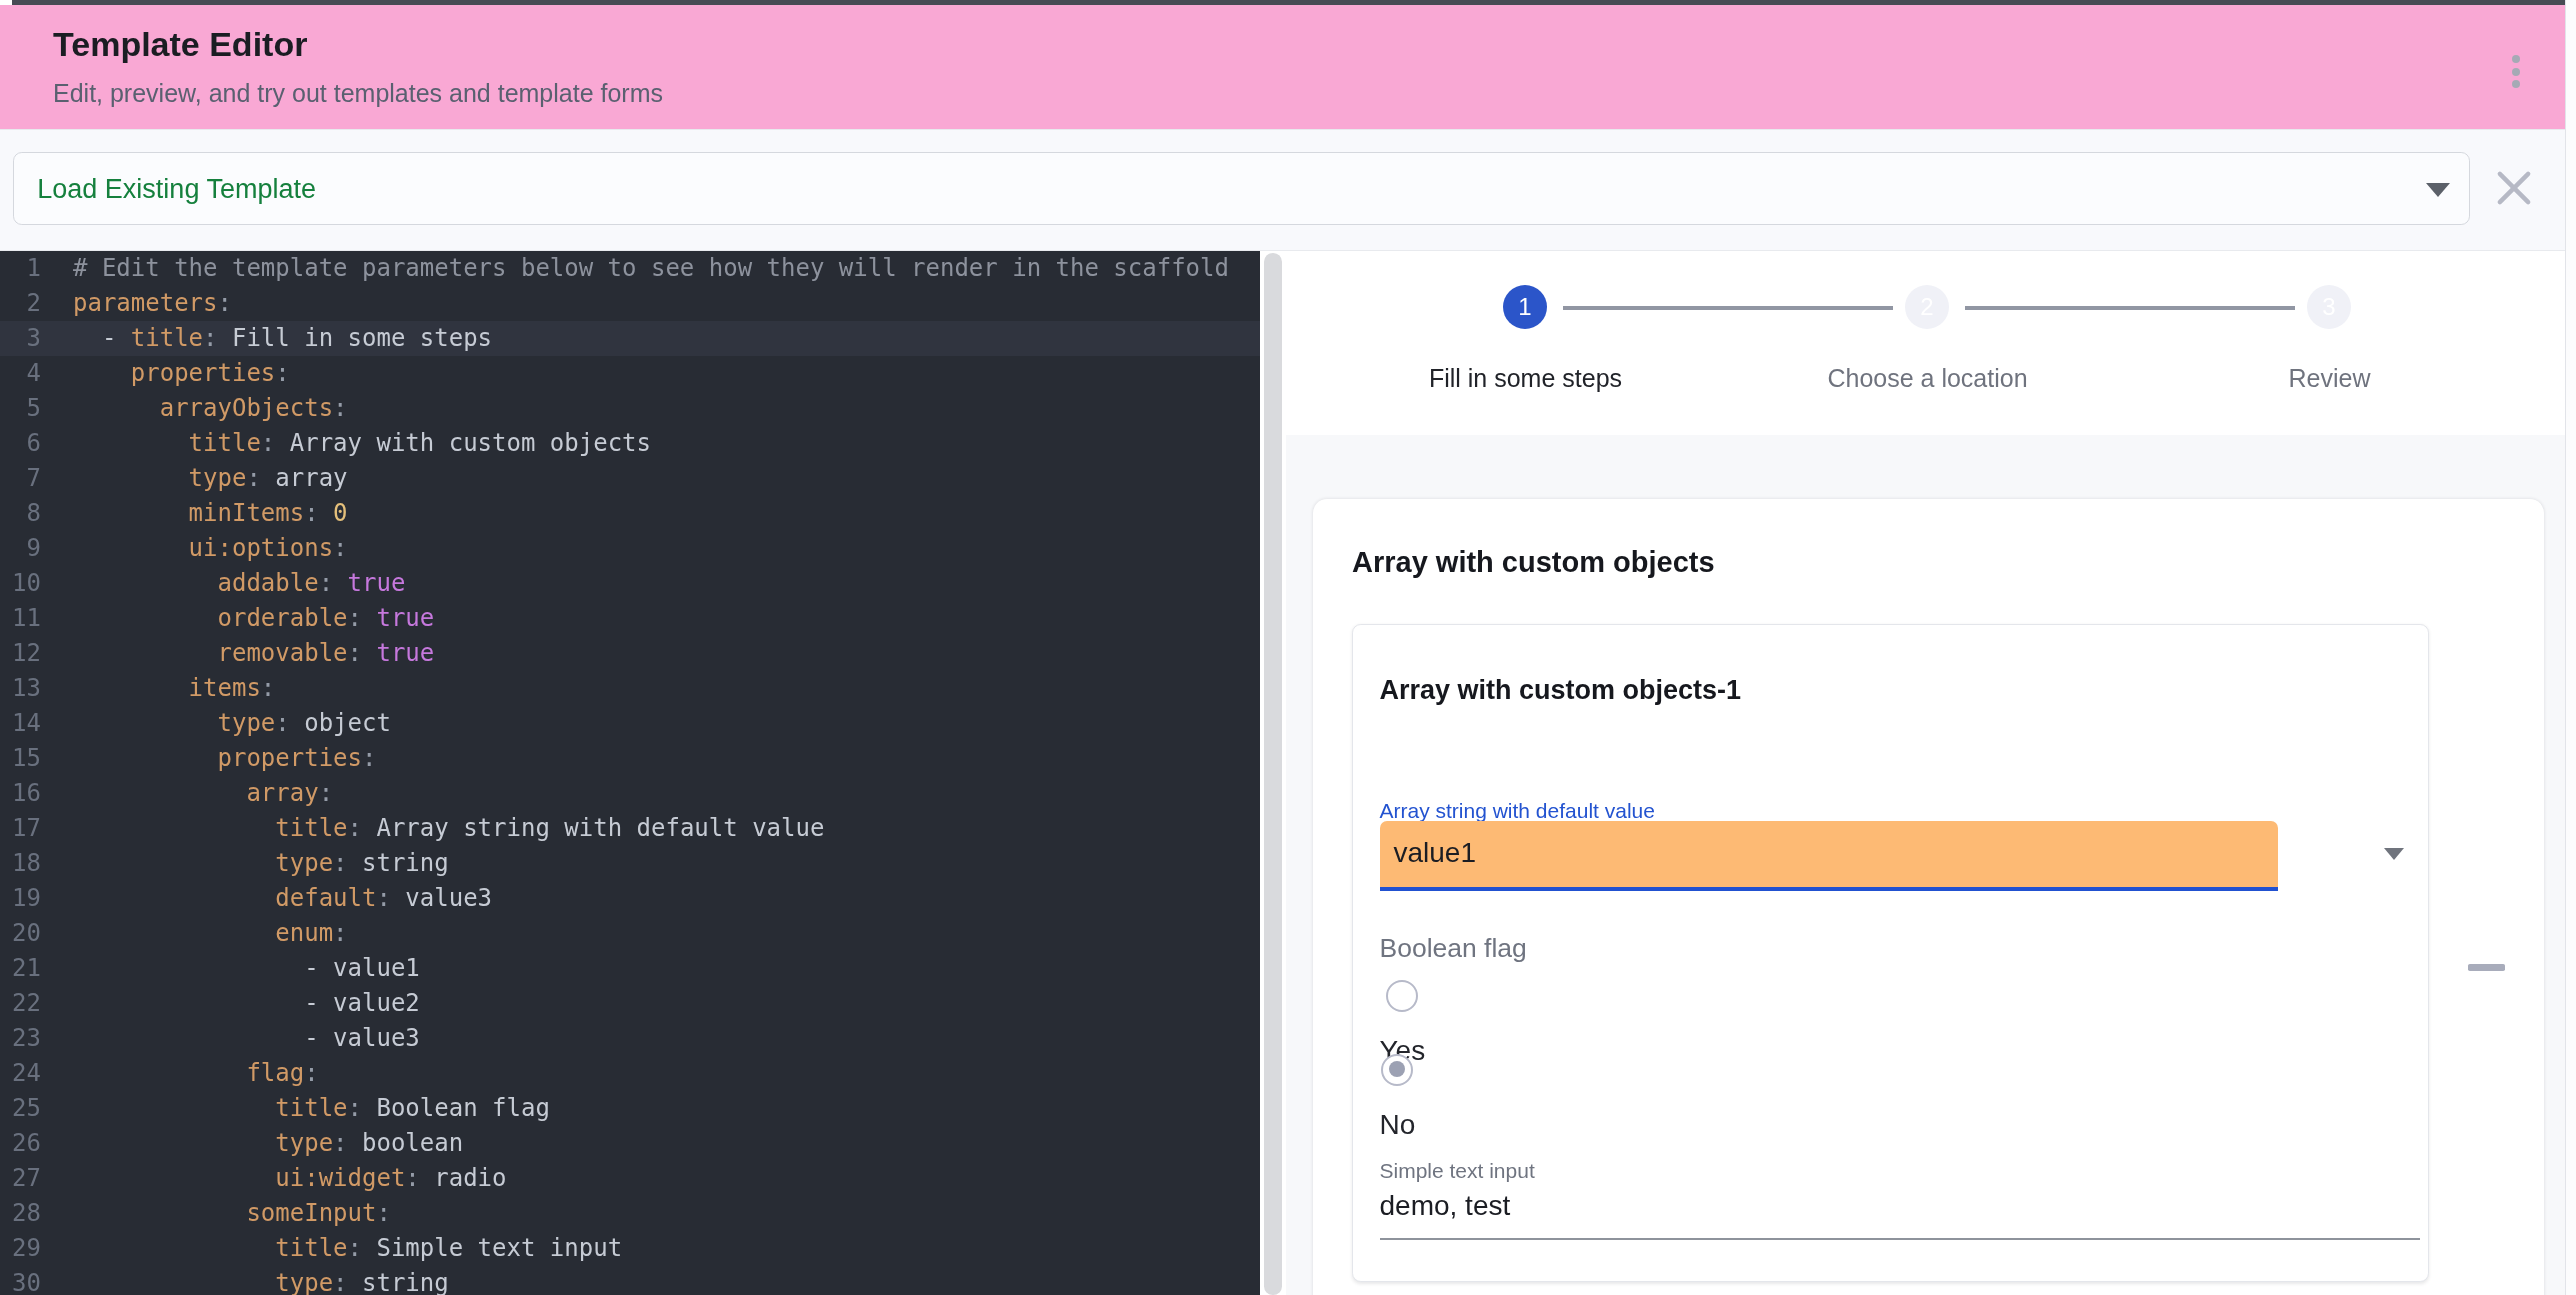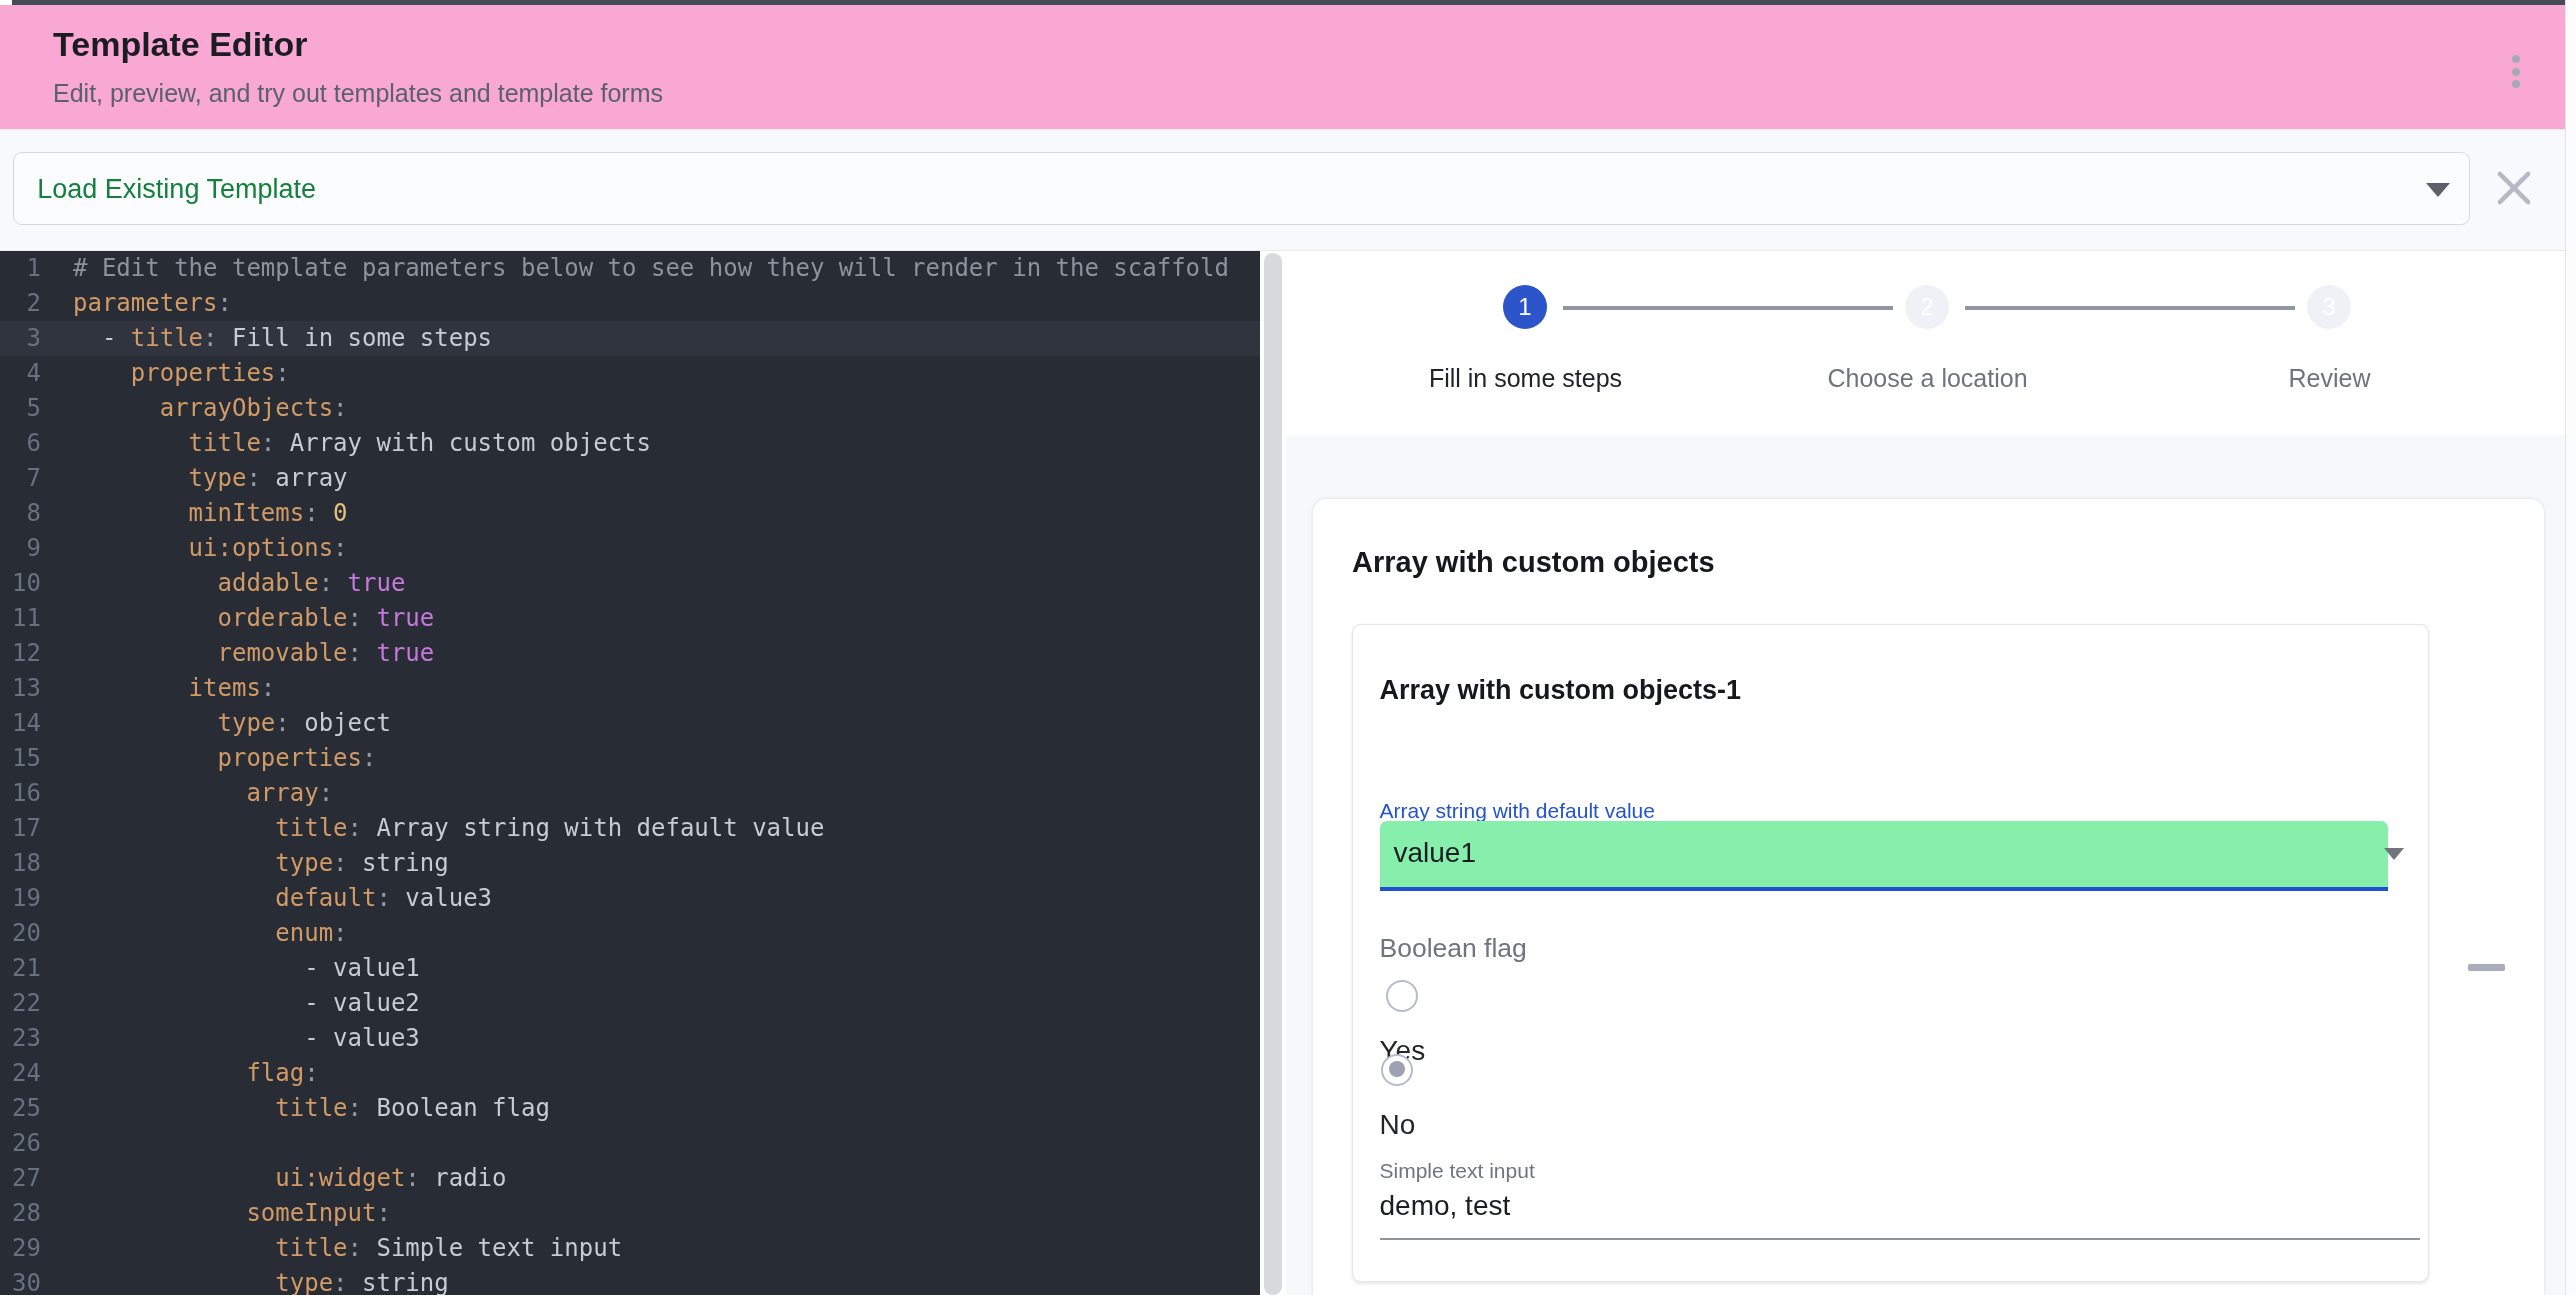--- a/index.html
+++ b/index.html
@@ -63,22 +63,22 @@
 
   #outer-card { position:absolute; left:27px; top:64px; width:1231px; height:822px; background:#ffffff;
                 border-radius:14px; box-shadow:0 0.9px 3.5px rgba(25,28,40,.14); }
   #section-title { position:absolute; left:39px; top:47px; font-size:29px; font-weight:700; color:#16181e; }
 
   #inner-card { position:absolute; left:39px; top:125px; width:1077px; height:658px; background:#ffffff;
                 border:1.8px solid #e4e6eb; border-radius:8.8px; box-shadow:0 1.8px 3.5px rgba(25,28,40,.10); }
   #item-title { position:absolute; left:26.5px; top:50px; font-size:27px; font-weight:700; color:#16181e; }
 
   #select-label { position:absolute; left:26.5px; top:174px; font-size:21px; color:#2353d0; }
-  #select-field { position:absolute; left:26.5px; top:196px; width:1008px; height:70px; cursor:pointer;
-                  background:#86efac; border-radius:7px 7px 0 0; border-bottom:4.4px solid #2151d0; }
+  #select-field { position:absolute; left:26.5px; top:196px; width:898px; height:70px; cursor:pointer;
+                  background:#fdba74; border-radius:7px 7px 0 0; border-bottom:4.4px solid #2151d0; }
   #select-value { position:absolute; left:14px; top:16px; font-size:28px; color:#1b1d23; }
   #select-caret { position:absolute; left:1004px; top:27px; width:0; height:0;
                   border-left:10.6px solid transparent; border-right:10.6px solid transparent;
                   border-top:12.4px solid #70747d; }
 
   #radio-heading { position:absolute; left:26.5px; top:308px; font-size:26.5px; color:#6f7480; }
   .radio-row { position:absolute; left:26.5px; height:39px; display:flex; align-items:center; gap:23px; cursor:pointer;flex-direction:column; }
   .radio-circle { width:32px; height:32px; border-radius:50%; border:2.7px solid #b7bac9; background:#fff;
                   flex:none; position:relative; }
   .radio-circle.checked::after { content:""; position:absolute; left:5.3px; top:5.3px; width:16px; height:16px;
@@ -143,21 +143,21 @@
     <div class="code-line"><span class="ln">16</span><span class="code"><span class="t-v">            </span><span class="t-k">array</span><span class="t-p">:</span></span></div>
     <div class="code-line"><span class="ln">17</span><span class="code"><span class="t-v">              </span><span class="t-k">title</span><span class="t-p">:</span><span class="t-v"> Array string with default value</span></span></div>
     <div class="code-line"><span class="ln">18</span><span class="code"><span class="t-v">              </span><span class="t-k">type</span><span class="t-p">:</span><span class="t-v"> string</span></span></div>
     <div class="code-line"><span class="ln">19</span><span class="code"><span class="t-v">              </span><span class="t-k">default</span><span class="t-p">:</span><span class="t-v"> value3</span></span></div>
     <div class="code-line"><span class="ln">20</span><span class="code"><span class="t-v">              </span><span class="t-k">enum</span><span class="t-p">:</span></span></div>
     <div class="code-line"><span class="ln">21</span><span class="code"><span class="t-v">                - value1</span></span></div>
     <div class="code-line"><span class="ln">22</span><span class="code"><span class="t-v">                - value2</span></span></div>
     <div class="code-line"><span class="ln">23</span><span class="code"><span class="t-v">                - value3</span></span></div>
     <div class="code-line"><span class="ln">24</span><span class="code"><span class="t-v">            </span><span class="t-k">flag</span><span class="t-p">:</span></span></div>
     <div class="code-line"><span class="ln">25</span><span class="code"><span class="t-v">              </span><span class="t-k">title</span><span class="t-p">:</span><span class="t-v"> Boolean flag</span></span></div>
-    <div class="code-line"><span class="ln">26</span></div>
+    <div class="code-line"><span class="ln">26</span><span class="code"><span class="t-v">              </span><span class="t-k">type</span><span class="t-p">:</span><span class="t-v"> boolean</span></span></div>
     <div class="code-line"><span class="ln">27</span><span class="code"><span class="t-v">              </span><span class="t-k">ui:widget</span><span class="t-p">:</span><span class="t-v"> radio</span></span></div>
     <div class="code-line"><span class="ln">28</span><span class="code"><span class="t-v">            </span><span class="t-k">someInput</span><span class="t-p">:</span></span></div>
     <div class="code-line"><span class="ln">29</span><span class="code"><span class="t-v">              </span><span class="t-k">title</span><span class="t-p">:</span><span class="t-v"> Simple text input</span></span></div>
     <div class="code-line"><span class="ln">30</span><span class="code"><span class="t-v">              </span><span class="t-k">type</span><span class="t-p">:</span><span class="t-v"> string</span></span></div>
   </div>
 <div id="scroll-track">
   <div id="scroll-thumb"></div>
 </div>
 
 <div id="right-panel">

